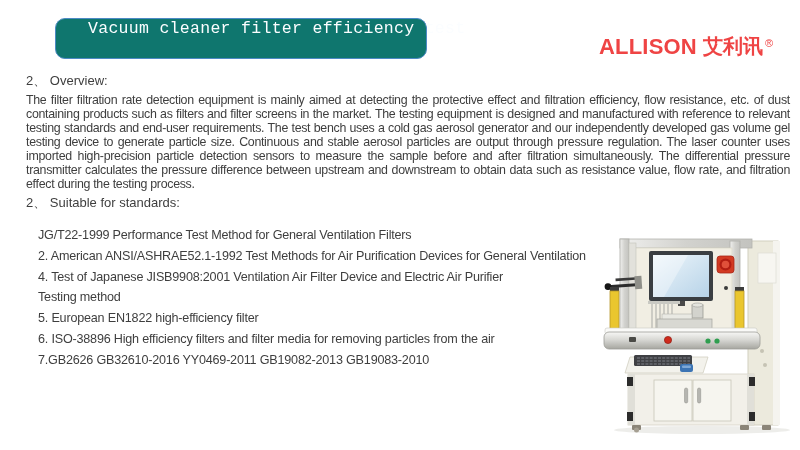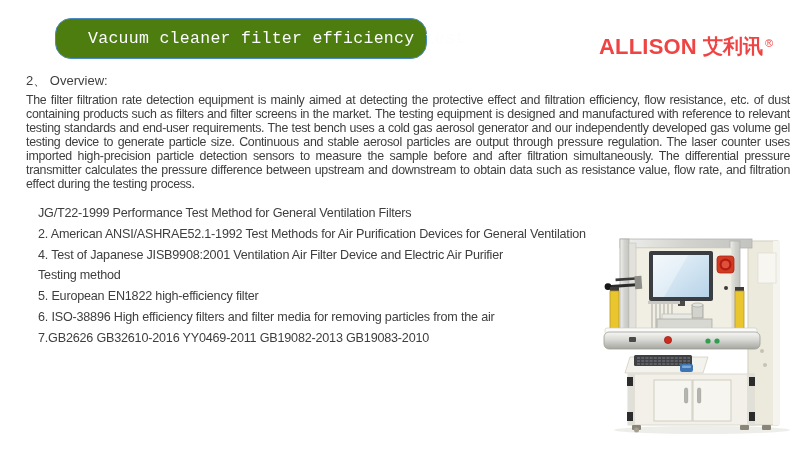--- a/index.html
+++ b/index.html
@@ -14,25 +14,25 @@
     color: #3e3e3e;
   }
 
   
   .banner {
     position: absolute;
     left: 55px;
     top: 18px;
     width: 372px;
     height: 41px;
-    background: #4d7c0f;
+    background: #0f766e;
     border: 1px solid #4c8ac4;
-    border-radius: 16px;
+    border-radius: 10px;
     display: flex;
-    align-items: center;
+    align-items: flex-start;
     padding-left: 32px;
   }
   .banner-text {
     font-family: "Liberation Mono", "DejaVu Sans Mono", monospace;
     font-size: 16.5px;
     color: #fbfdff;
     letter-spacing: 0.3px;
     white-space: nowrap;
   }
 
@@ -99,20 +99,21 @@
 
   <div class="logo">
     <span class="logo-en">ALLISON</span>
     <span class="logo-cn">艾利讯</span>
     <span class="logo-r">®</span>
   </div>
 
   <div class="content">
     <div class="heading">2、 Overview:</div>
     <p class="para">The filter filtration rate detection equipment is mainly aimed at detecting the protective effect and filtration efficiency, flow resistance, etc. of dust containing products such as filters and filter screens in the market. The testing equipment is designed and manufactured with reference to relevant testing standards and end-user requirements. The test bench uses a cold gas aerosol generator and our independently developed gas volume gel testing device to generate particle size. Continuous and stable aerosol particles are output through pressure regulation. The laser counter uses imported high-precision particle detection sensors to measure the sample before and after filtration simultaneously. The differential pressure transmitter calculates the pressure difference between upstream and downstream to obtain data such as resistance value, flow rate, and filtration effect during the testing process.</p>
+    <div class="heading">2、 Suitable for standards:</div>
     <div class="standards">
       <div class="std">JG/T22-1999 Performance Test Method for General Ventilation Filters</div>
       <div class="std">2. American ANSI/ASHRAE52.1-1992 Test Methods for Air Purification Devices for General Ventilation</div>
       <div class="std">4. Test of Japanese JISB9908:2001 Ventilation Air Filter Device and Electric Air Purifier</div>
       <div class="std">Testing method</div>
       <div class="std">5. European EN1822 high-efficiency filter</div>
       <div class="std">6. ISO-38896 High efficiency filters and filter media for removing particles from the air</div>
       <div class="std">7.GB2626 GB32610-2016 YY0469-2011 GB19082-2013 GB19083-2010</div>
     </div>
   </div>

